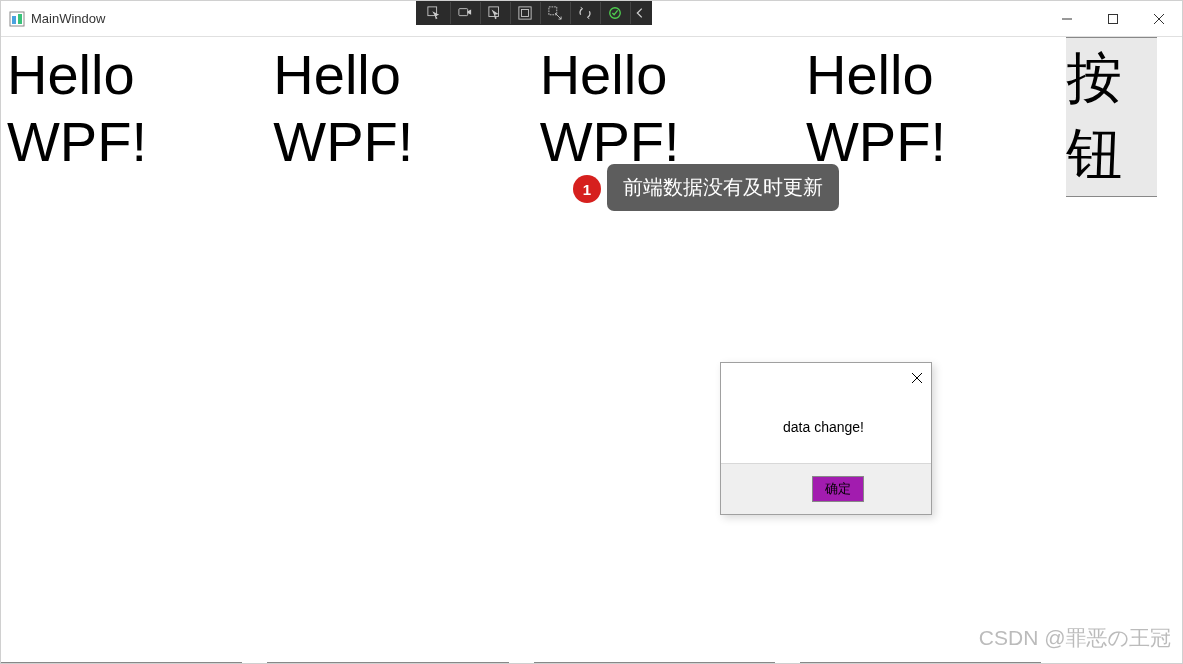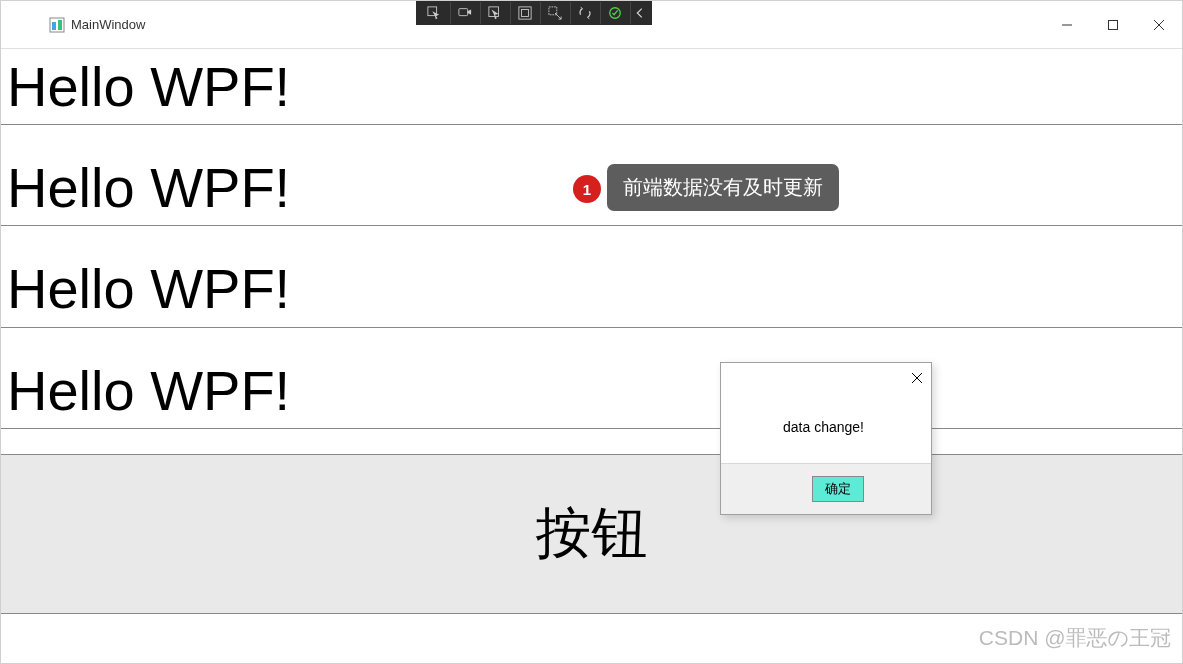--- a/index.html
+++ b/index.html
@@ -16,27 +16,26 @@
       overflow: hidden;
     }
     .window {
       width: 100%;
       height: 100%;
       border: 1px solid #d0d0d0;
       display: flex;
       flex-direction: column;
     }
     .titlebar {
-      height: 48px;
+      height: 36px;
       display: flex;
       align-items: center;
       background: #fff;
       border-bottom: 1px solid #e0e0e0;
       position: relative;
-      padding-left: 40px;
     }
     .titlebar-icon {
       width: 16px;
       height: 16px;
       margin-left: 8px;
       margin-right: 6px;
       display: flex;
       align-items: center;
       justify-content: center;
     }
@@ -77,21 +76,21 @@
       height: 100%;
       display: flex;
       align-items: center;
       justify-content: center;
       color: #666;
     }
     .win-ctrl svg { width: 10px; height: 10px; }
     .content {
       flex: 1;
       display: flex;
-      flex-direction: column;
+      flex-direction: row;
       gap: 25px;
     }
     .text-row {
       border-bottom: 1px solid #888;
       padding: 4px 6px;
       font-size: 56px;
       line-height: 1.2;
       color: #000;
       font-weight: 400;
     }
@@ -161,21 +160,21 @@
       margin-left: 44px;
     }
     .msgbox-footer {
       background: #efefef;
       padding: 12px;
       display: flex;
       justify-content: center;
       border-top: 1px solid #d8d8d8;
     }
     .msgbox-btn {
-      background: #5eead4;
+      background: #a21caf;
       border: 1px solid #888;
       padding: 3px 12px;
       font-size: 13px;
       font-family: inherit;
       margin-left: 24px;
     }
     .watermark {
       position: absolute;
       right: 12px;
       bottom: 12px;

